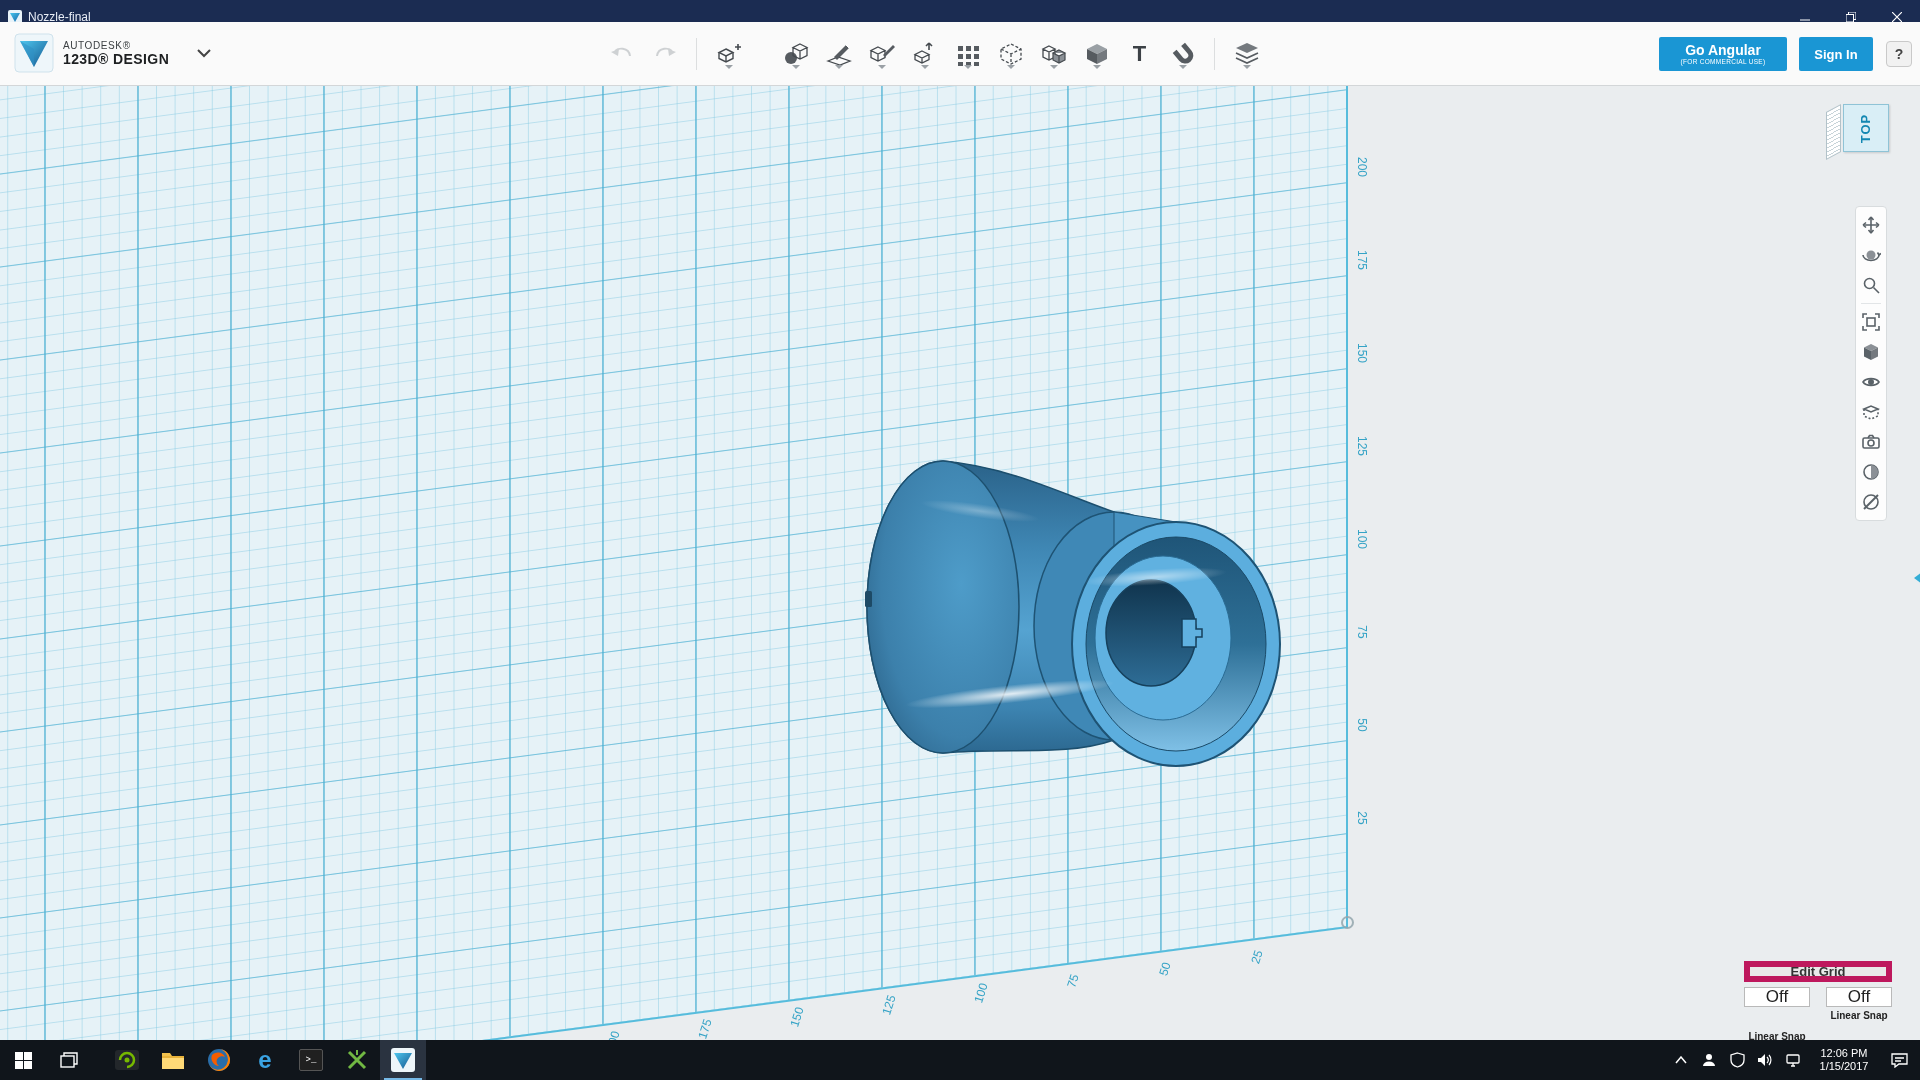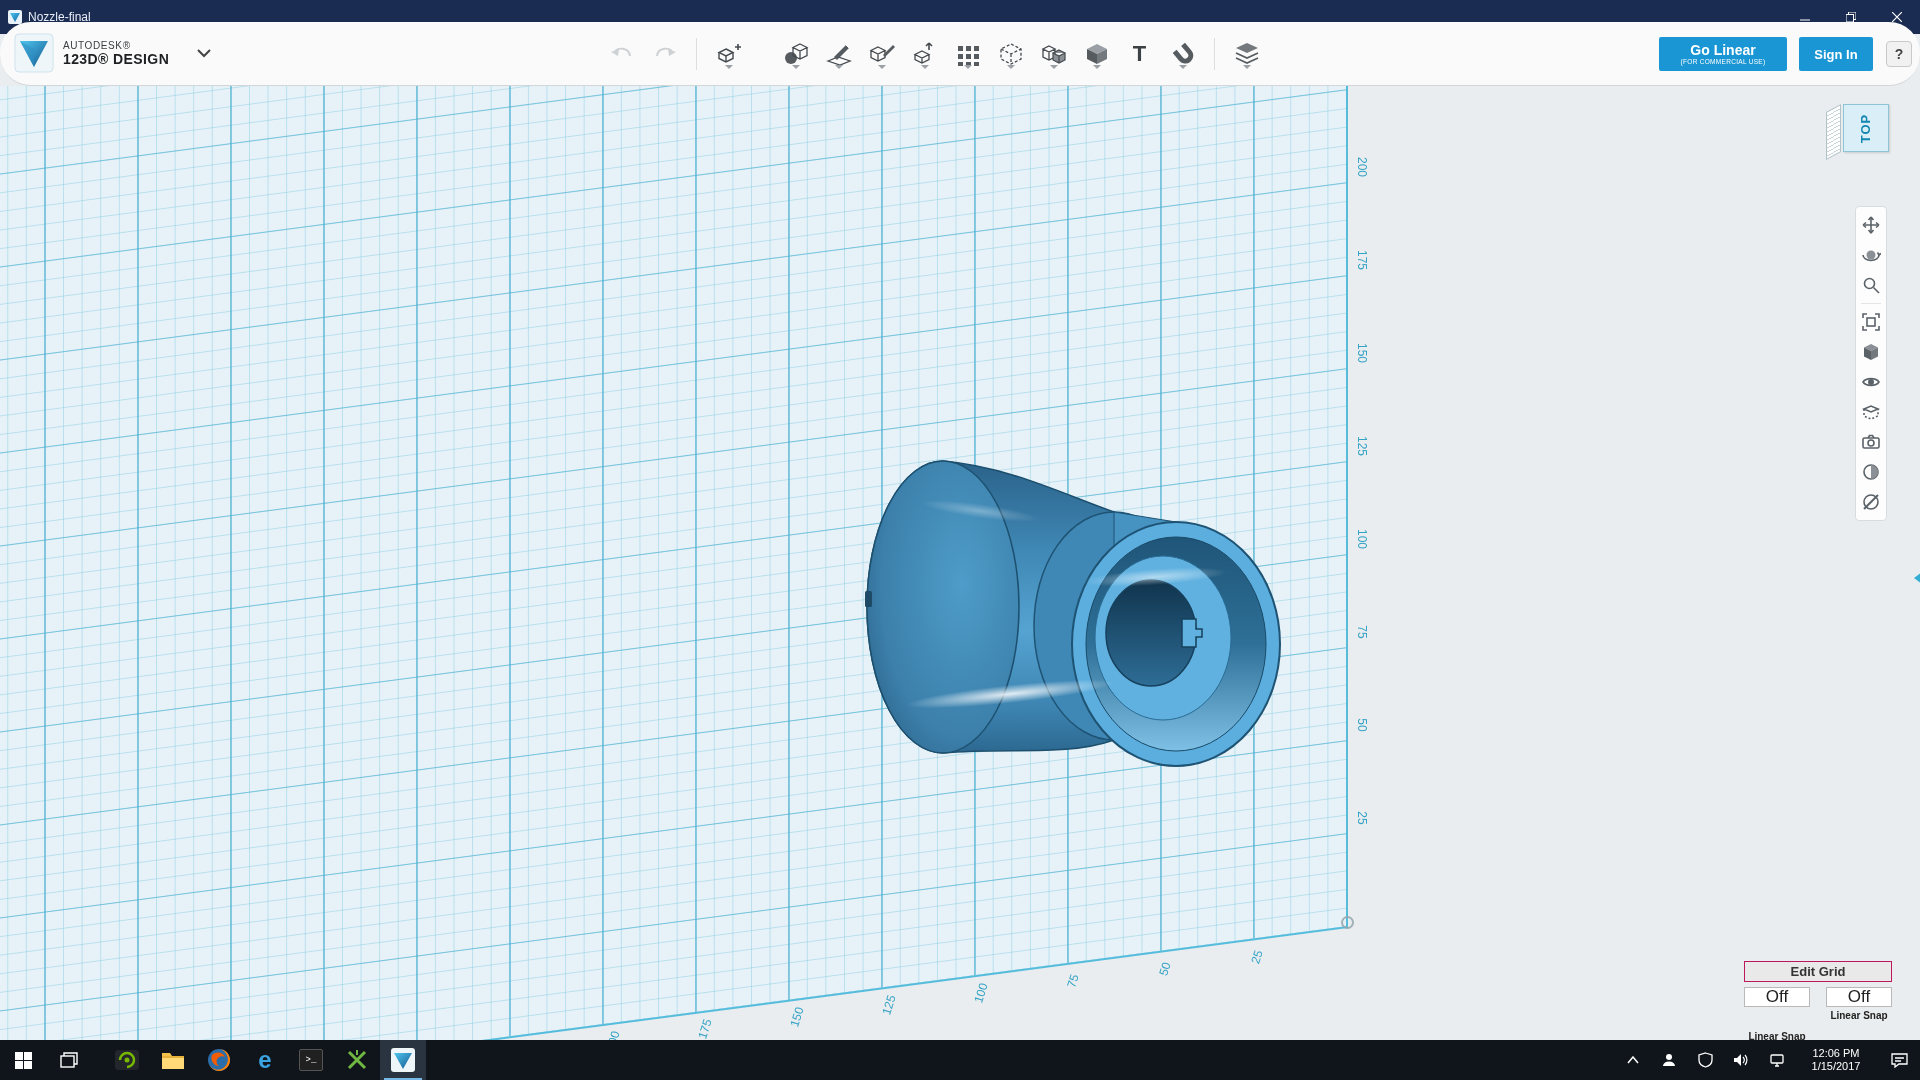--- a/index.html
+++ b/index.html
@@ -6,21 +6,21 @@
   html,body { width:1920px; height:1080px; overflow:hidden; font-family:"Liberation Sans",sans-serif; background:#eaedef; }
 
   
   .titlebar { position:absolute; left:0; top:0; width:1920px; height:34px; background:#1b2c52; display:flex; align-items:center; color:#e8edf6; font-size:12px; }
   .titlebar .app-ico { margin:0 6px 0 8px; display:flex; }
   .titlebar .title { flex:0 0 auto; }
   .titlebar .spacer { flex:1; }
   .win-btn { width:46px; height:22px; display:flex; align-items:center; justify-content:center; }
 
   
-  .toolbar { position:absolute; left:0; top:22px; width:1920px; height:64px; background:#fafafa; border-bottom:1px solid #d3d6d8;border-radius:31px; }
+  .toolbar { position:absolute; left:0; top:22px; width:1920px; height:64px; background:#fafafa; border-bottom:1px solid #d3d6d8; }
   .brand { position:absolute; left:14px; top:11px; display:flex; align-items:center; gap:9px; }
   .brand-text .l1 { font-size:10px; color:#3c4043; letter-spacing:.6px; }
   .brand-text .l2 { font-size:14px; font-weight:bold; color:#1d1f21; letter-spacing:.4px; }
   .brand-caret { position:absolute; left:196px; top:22px; cursor:pointer; }
 
   .tc { position:absolute; left:600px; top:8px; height:48px; display:flex; align-items:center; }
   .tool { width:43px; height:44px; display:flex; align-items:center; justify-content:center; position:relative; cursor:pointer; }
   .tool.caret::after { content:""; position:absolute; bottom:3px; left:50%; margin-left:-4px; border:4px solid transparent; border-top:4px solid #9aa0a5; }
   .tool.disabled { opacity:.45; cursor:default; }
   .tsep { width:1px; height:32px; background:#dcdedf; margin:0 10px; }
@@ -57,35 +57,35 @@
   .vc-face { position:absolute; left:17px; top:4px; width:46px; height:48px; background:#d9eef6; border:1px solid #8fc3d6; display:flex; align-items:center; justify-content:center; box-shadow:1px 1px 2px rgba(0,0,0,.15); }
   .vc-face span { transform:rotate(-90deg); font-size:13px; font-weight:bold; color:#1387b2; letter-spacing:1px; }
 
   
   .side-tools { position:absolute; left:1855px; top:120px; width:32px; background:#fdfdfd; border:1px solid #d8dcde; border-radius:4px; padding:3px 0; display:flex; flex-direction:column; align-items:center; }
   .st-cell { width:30px; height:30px; display:flex; align-items:center; justify-content:center; cursor:pointer; }
   .st-div { width:20px; height:1px; background:#e2e5e7; margin:3px 0; }
   .collapse-arrow { position:absolute; left:1908px; top:486px; width:0; height:0; border:6px solid transparent; border-right:8px solid #35aed6; cursor:pointer; }
 
   
-  .edit-grid-btn { position:absolute; left:1744px; top:875px; width:148px; height:21px; background:#e9e9e9; border:1px solid #be185d; font-size:13px; font-weight:bold; color:#333; display:flex; align-items:center; justify-content:center; cursor:pointer; }
+  .edit-grid-btn { position:absolute; left:1744px; top:875px; width:148px; height:21px; background:#e9e9e9; border:6px solid #be185d; font-size:13px; font-weight:bold; color:#333; display:flex; align-items:center; justify-content:center; cursor:pointer; }
   .snap-btn { position:absolute; top:901px; width:66px; height:20px; background:#ffffff; border:1px solid #b9b9b9; font-size:17px; color:#222; display:flex; align-items:center; justify-content:center; cursor:pointer; }
   .snap-btn.linear { left:1744px; } .snap-btn.angular { left:1826px; }
   .snap-label { position:absolute; top:924px; width:66px; text-align:center; font-size:10px; font-weight:bold; color:#222; }
   .snap-label.linear { left:1744px;margin-top:21px; } .snap-label.angular { left:1826px; }
 
   
   .taskbar { position:absolute; left:0; top:1040px; width:1920px; height:40px; background:#10151b; display:flex; align-items:stretch; color:#fff; }
   .tb-btn { width:46px; display:flex; align-items:center; justify-content:center; cursor:pointer; }
   .tb-app { width:46px; display:flex; align-items:center; justify-content:center; cursor:pointer; position:relative; }
   .tb-app.active { background:#2a3340; }
   .tb-app.active::after { content:""; position:absolute; left:4px; right:4px; bottom:0; height:2px; background:#76b9e6; }
   .tb-gap { width:12px; }
   .tb-spacer { flex:1; }
-  .tray { display:flex; align-items:center; gap:10px; padding-right:4px; }
+  .tray { display:flex; align-items:center; gap:2px; padding-right:4px; }
   .tray-ic { width:26px; height:40px; display:flex; align-items:center; justify-content:center; cursor:pointer; }
   .clock { width:72px; text-align:center; font-size:11px; line-height:13px; cursor:pointer; padding:0 2px; }
   .edge-glyph { font-size:24px; font-weight:bold; color:#3aa3e3; font-style:normal; }
   .cmd-glyph { font-family:"Liberation Mono",monospace; font-size:9px; color:#fff; background:#202020; border:1px solid #555; width:24px; height:22px; display:flex; align-items:center; justify-content:center; border-radius:2px; }
 </style>
 </head>
 <body>
 
 <div class="titlebar">
   <span class="app-ico">
@@ -237,21 +237,21 @@
     <span class="tool caret">
         <svg width="26" height="26" viewBox="0 0 26 26">
           <path d="M13 2 24 7 13 12 2 7z" fill="#74797e"></path>
           <path d="M2 12l11 5 11-5" fill="none" stroke="#565b60" stroke-width="1.6"></path>
           <path d="M2 17l11 5 11-5" fill="none" stroke="#565b60" stroke-width="1.6"></path>
         </svg>
       </span>
   </div>
 
   <div class="go-premium">
-    <span class="gp1">Go Linear</span>
+    <span class="gp1">Go Angular</span>
     <span class="gp2">(FOR COMMERCIAL USE)</span>
   </div>
   <div class="sign-in">Sign In</div>
   <div class="help-btn">?</div>
 </div>
 
 <div class="canvas">
   <div class="grid-plane"></div>
 
   <span class="y-label" style="--j:0">200</span>

